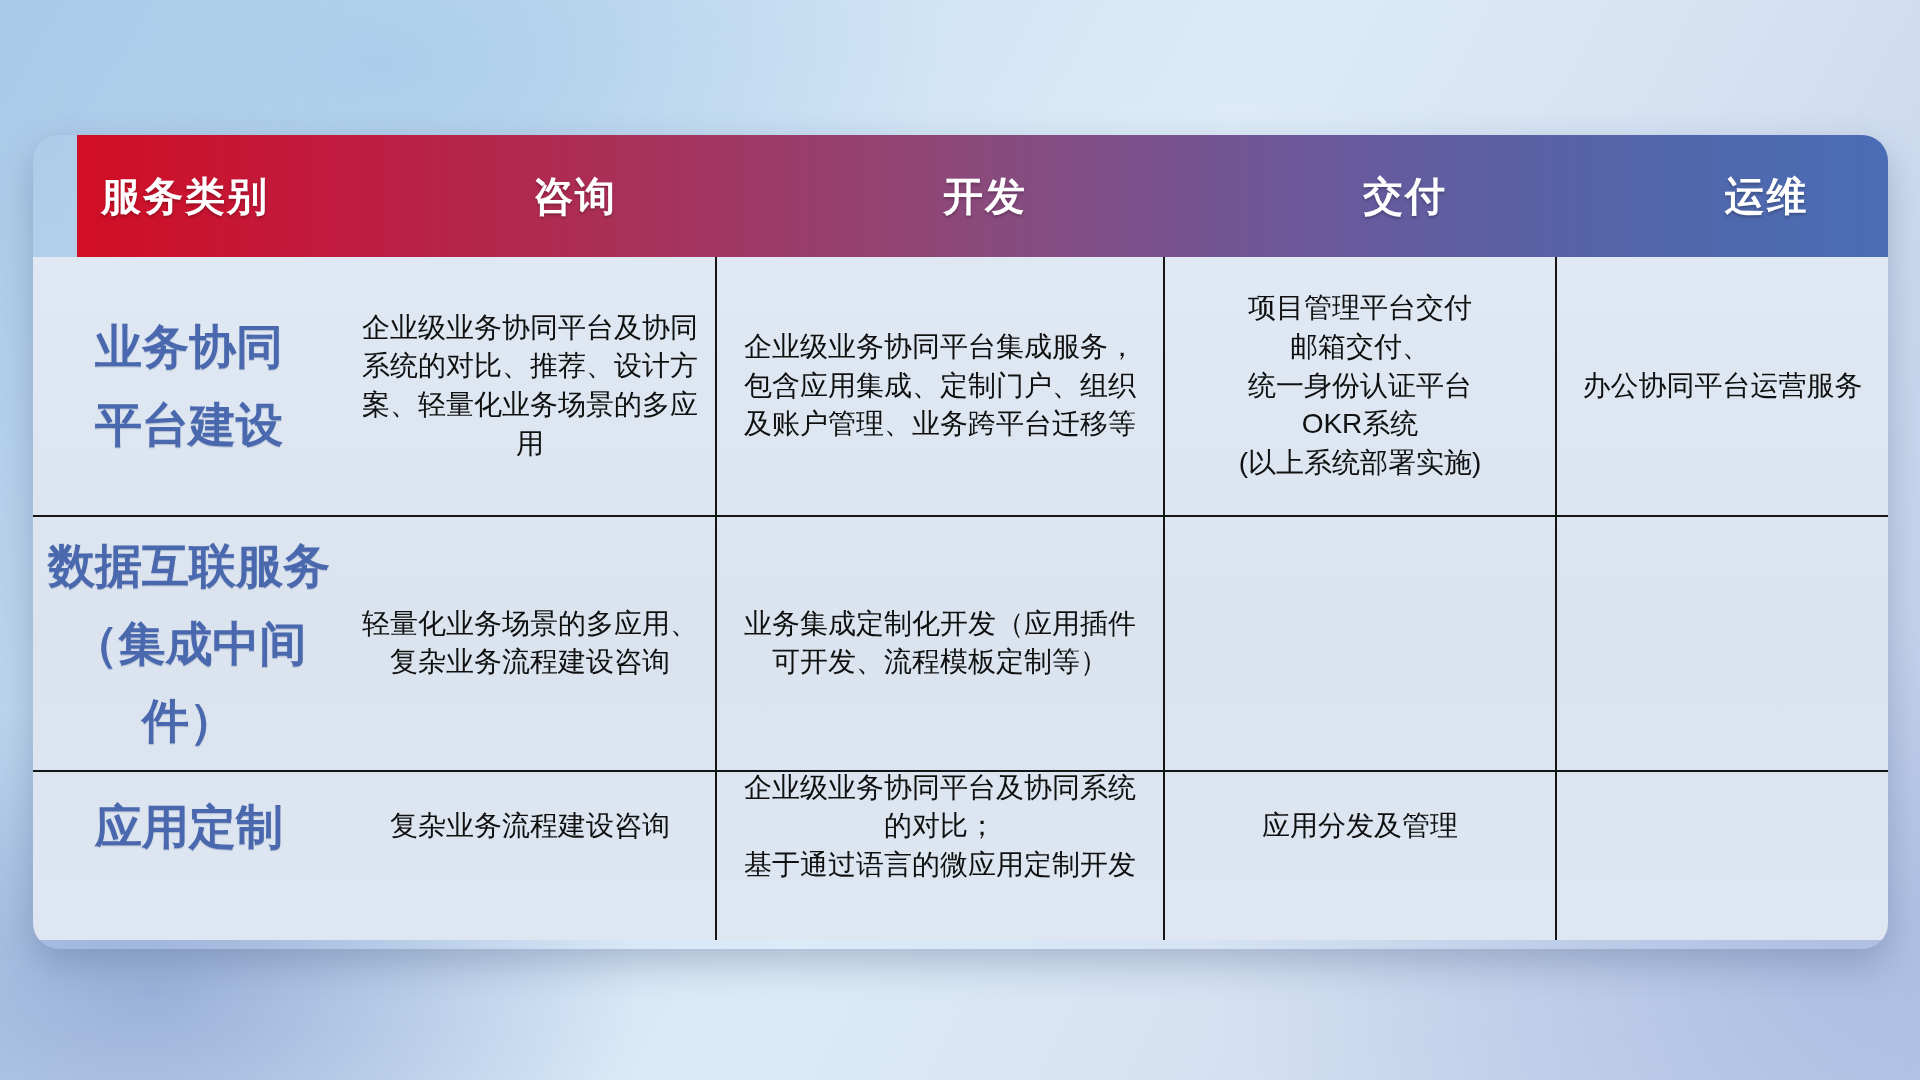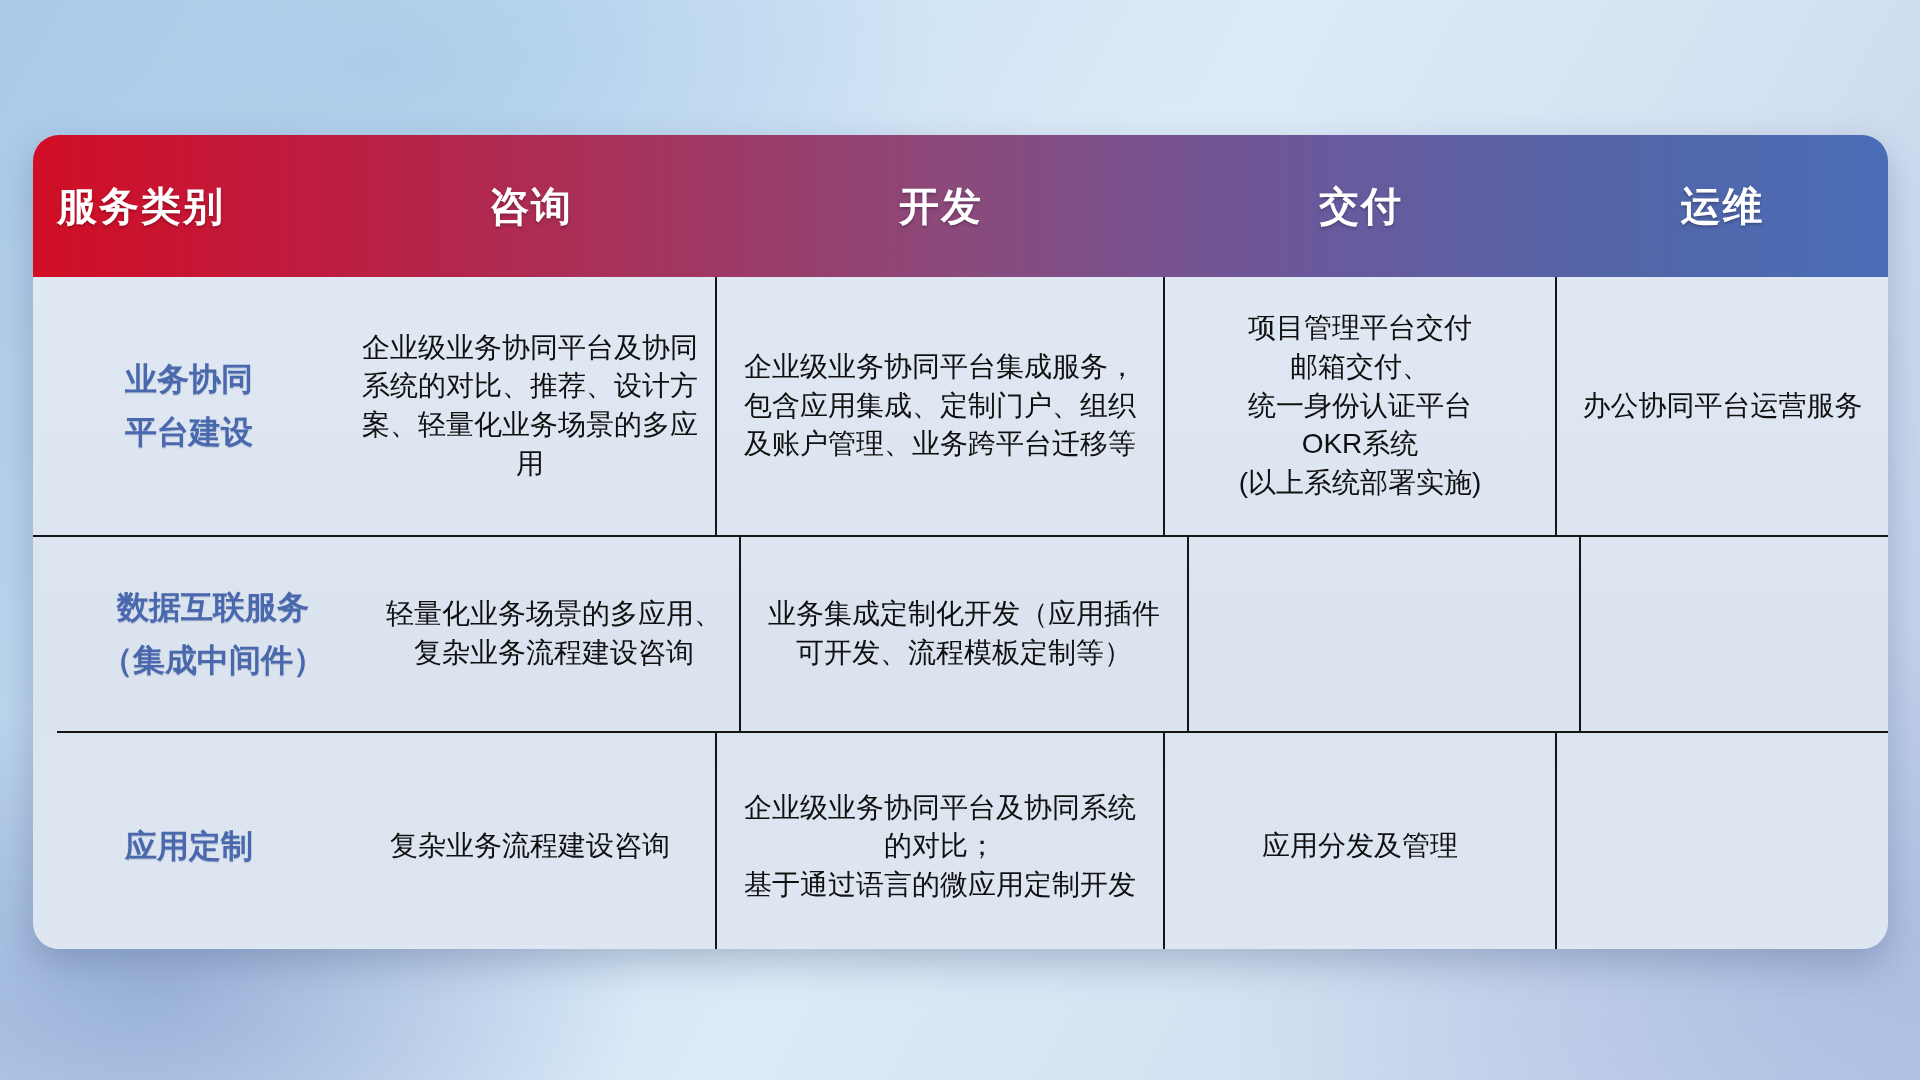--- a/index.html
+++ b/index.html
@@ -30,24 +30,25 @@
     width: 1855px;
     height: 814px;
     border-radius: 26px;
     overflow: hidden;
     box-shadow: 0 14px 36px rgba(55, 75, 115, 0.30);
   }
 
   .thead {
     display: grid;
     grid-template-columns: 312px 372px 448px 392px 331px;
-    height: 142px;
+    height: 122px;
     background: linear-gradient(90deg,
       #d10e25 0%, #c01b3e 14%, #a93058 30%,
       #8a4a7c 50%, #6b589b 68%, #5464a6 84%, #4a6db6 100%);
+    margin-left: 44px;
   }
 
   .th {
     display: flex;
     align-items: center;
     justify-content: center;
     color: #ffffff;
     font-size: 40px;
     font-weight: 700;
     letter-spacing: 2px;
@@ -58,42 +59,42 @@
 
   .tbody {
     background: linear-gradient(180deg, #e0e9f3 0%, #dae3ee 55%, #dde6f1 100%);
   }
 
   .tr {
     display: grid;
     grid-template-columns: 312px 372px 448px 392px 331px;
   }
   .tr.r1 { height: 260px; }
-  .tr.r2 { height: 196px; padding-left: 24px; }
+  .tr.r2 { height: 196px; }
   .tr.r3 { height: 227px; }
 
   .td {
     display: flex;
     align-items: center;
     justify-content: center;
     text-align: center;
     white-space: pre-line;
     color: #101010;
     font-size: 28px;
     line-height: 1.38;
     padding: 10px 14px;
   }
 
   
   .tr.r1 .td, .tr.r2 .td { border-bottom: 2px solid #161616; }
   .td.v-sep { border-right: 2px solid #161616; }
 
   .td.category {
     color: #4a68ae;
-    font-size: 32px;
+    font-size: 47px;
     font-weight: 700;
     line-height: 1.65;
     text-shadow: 0 1px 1px rgba(40,60,110,0.25);
   }
 </style>
 </head>
 <body>
 
 <div class="stage">
   <div class="service-table">

